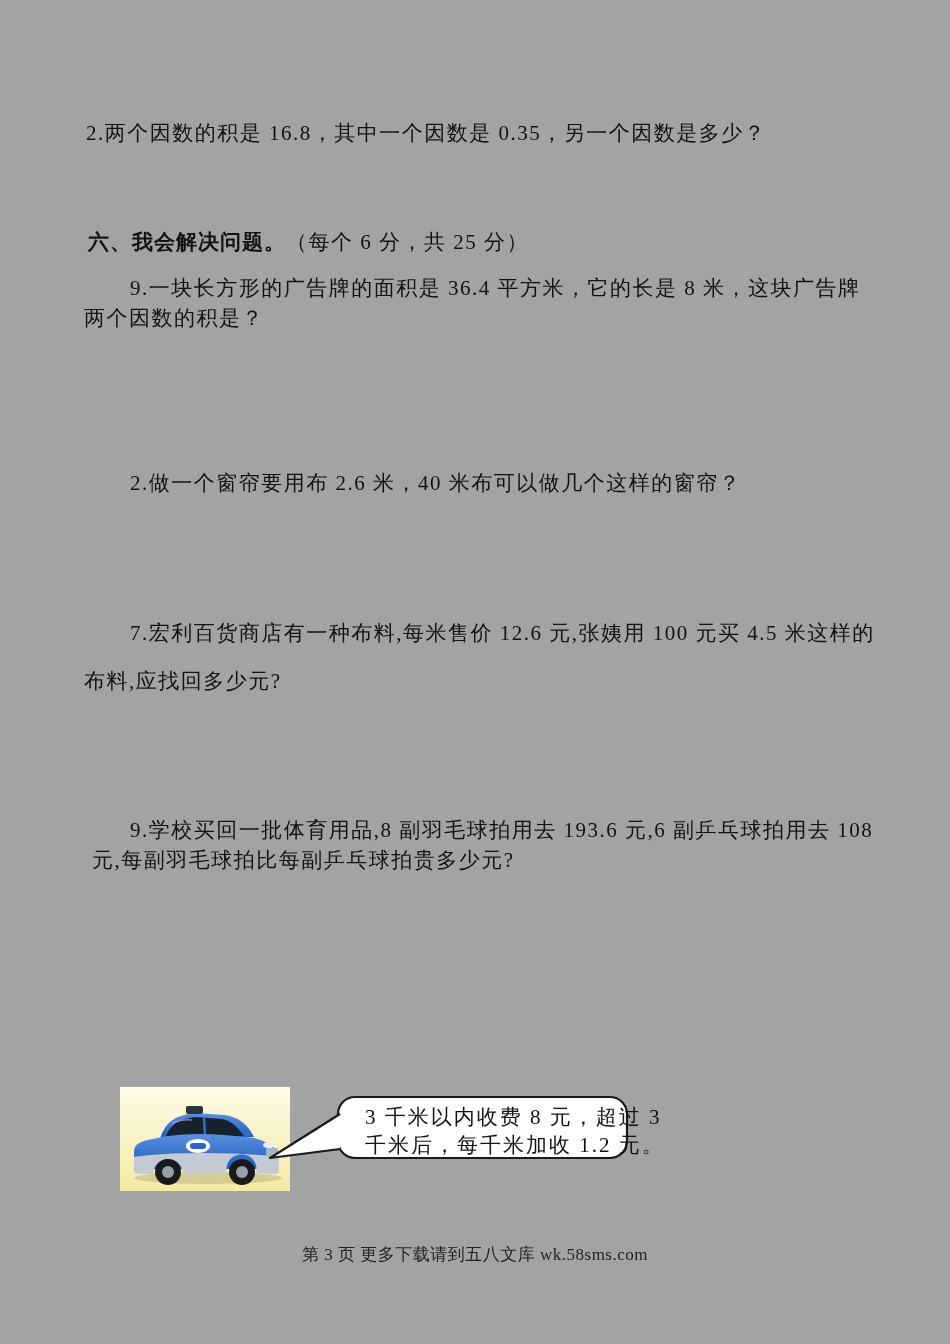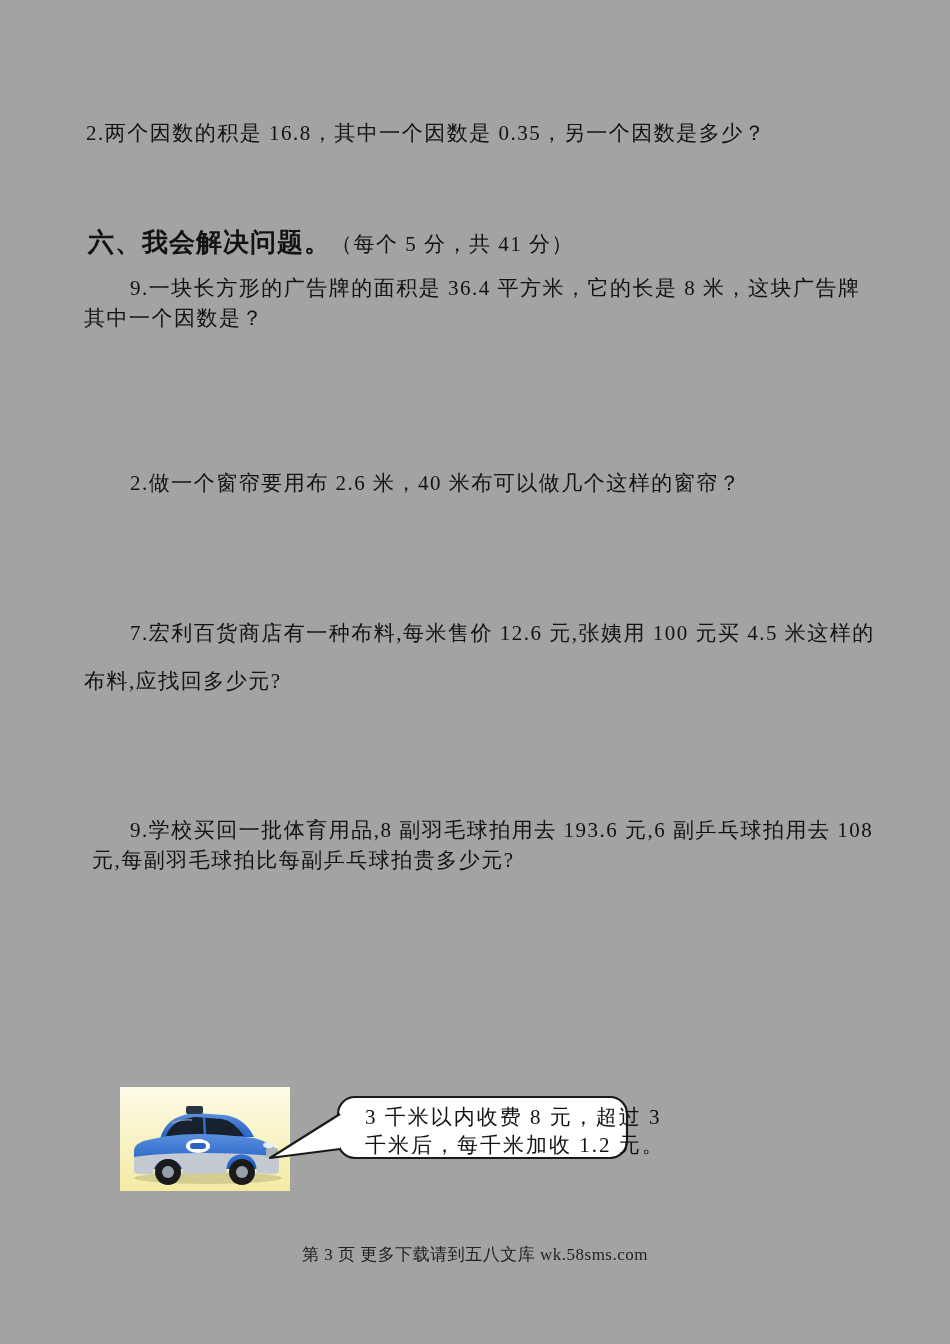--- a/index.html
+++ b/index.html
@@ -15,21 +15,21 @@
     position:absolute;
     font-size:21px;
     line-height:26px;
     letter-spacing:1.5px;
     white-space:nowrap;
     color:#121212;
   }
   .hdr-bold{
     font-family:"Liberation Sans", sans-serif;
     font-weight:bold;
-    font-size:26px;
+    font-size:21px;
     letter-spacing:1px;
   }
   .hdr-rest{
     font-size:21px;
     letter-spacing:1.5px;
   }
   .bubble-line{
     position:absolute;
     font-size:21px;
     letter-spacing:2px;
@@ -48,25 +48,25 @@
   .bubble-wrap{position:absolute;left:260px;top:1088px;width:380px;height:110px;}
 </style>
 </head>
 <body>
 
 <div class="page">
 
   <div class="tline" style="left:86px;top:120px">2.两个因数的积是 16.8，其中一个因数是 0.35，另一个因数是多少？</div>
 
   <div class="tline" style="left:88px;top:229px">
-    <span class="hdr-bold">六、我会解决问题。</span><span class="hdr-rest">（每个 5 分，共 41 分）</span>
+    <span class="hdr-bold">六、我会解决问题。</span><span class="hdr-rest">（每个 6 分，共 25 分）</span>
   </div>
 
   <div class="tline" style="left:130px;top:275px">9.一块长方形的广告牌的面积是 36.4 平方米，它的长是 8 米，这块广告牌</div>
-  <div class="tline" style="left:84px;top:305px">其中一个因数是？</div>
+  <div class="tline" style="left:84px;top:305px">两个因数的积是？</div>
 
   <div class="tline" style="left:130px;top:470px">2.做一个窗帘要用布 2.6 米，40 米布可以做几个这样的窗帘？</div>
 
   <div class="tline" style="left:130px;top:620px">7.宏利百货商店有一种布料,每米售价 12.6 元,张姨用 100 元买 4.5 米这样的</div>
   <div class="tline" style="left:84px;top:668px">布料,应找回多少元?</div>
 
   <div class="tline" style="left:130px;top:817px">9.学校买回一批体育用品,8 副羽毛球拍用去 193.6 元,6 副乒乓球拍用去 108</div>
   <div class="tline" style="left:92px;top:847px">元,每副羽毛球拍比每副乒乓球拍贵多少元?</div>
 
 

